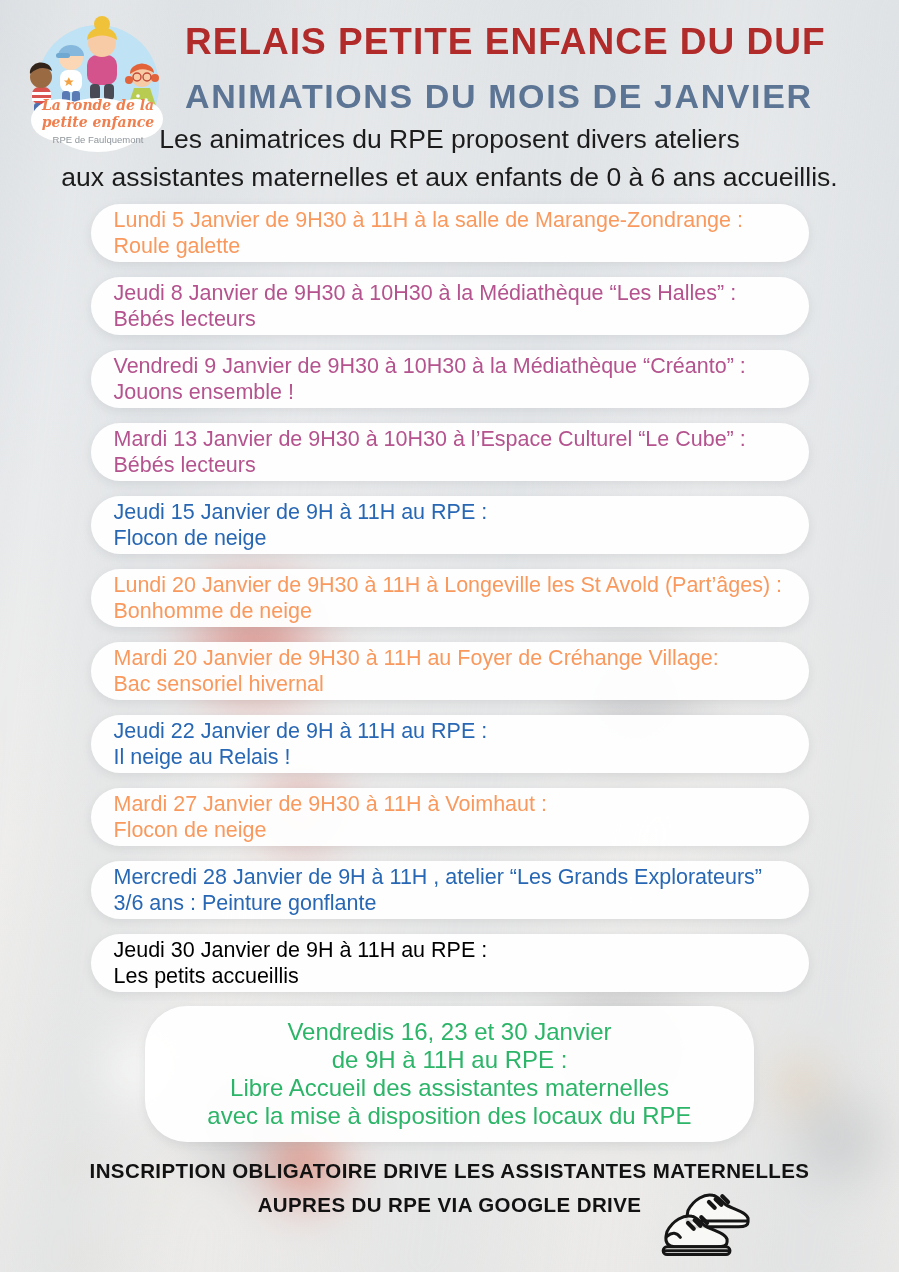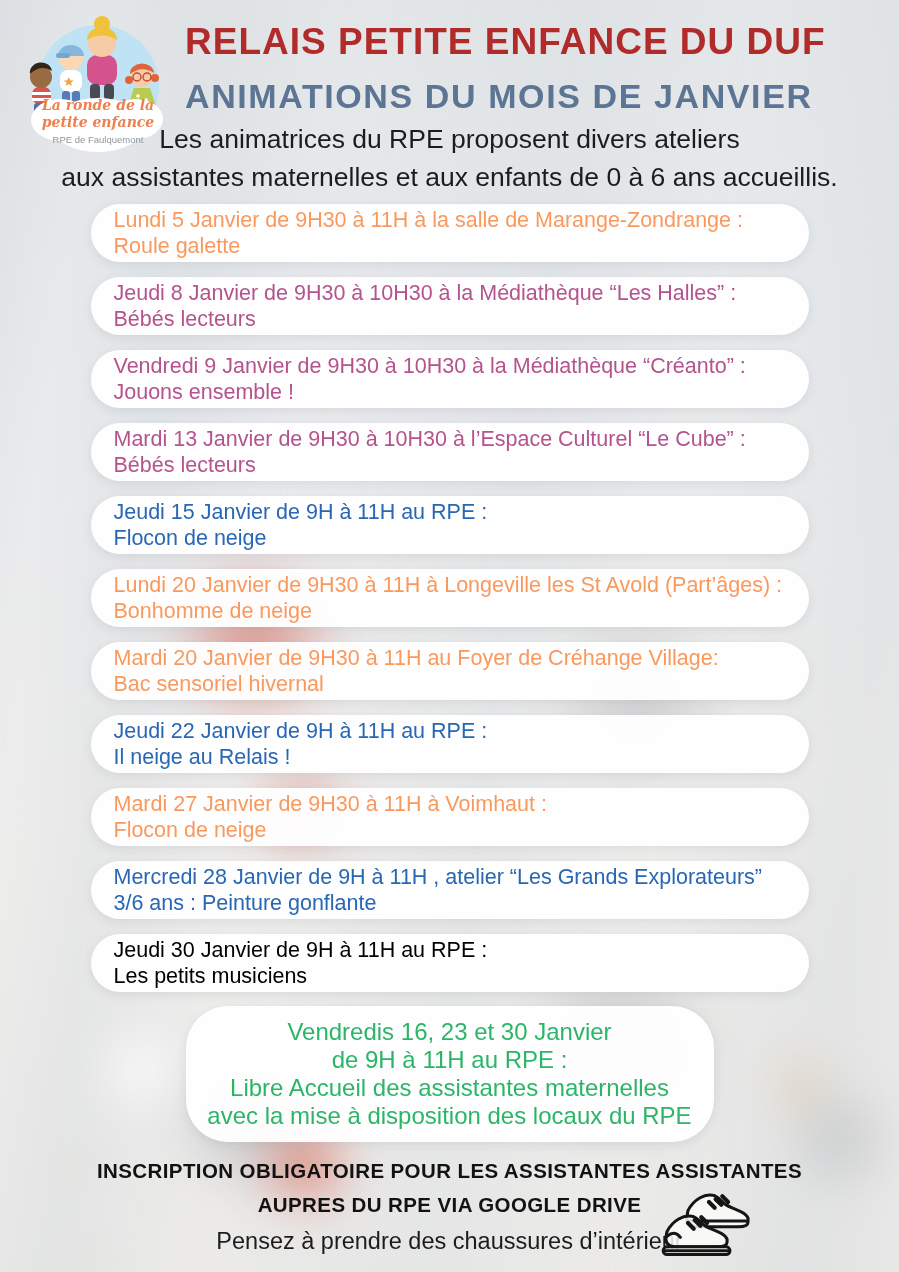--- a/index.html
+++ b/index.html
@@ -35,21 +35,21 @@
   .subtitle{margin-top:18px;font-size:34px;font-weight:800;letter-spacing:1.6px;line-height:32px;}
   .intro{margin-top:8px;text-align:center;font-size:26.5px;color:#1c1c1c;line-height:38px;}
   .cards{margin-top:8px;display:flex;flex-direction:column;gap:15px;align-items:center;}
   .card{
     box-sizing:border-box;width:718px;background:rgba(255,255,255,.95);
     border-radius:34px;padding:3px 23px;
     font-size:21.5px;line-height:26px;font-weight:500;
     box-shadow:0 3px 10px rgba(110,120,130,.14);
   }
   .highlight-card{
-    box-sizing:border-box;margin:14px auto 0;width:528px;background:rgba(255,255,255,.95);
+    box-sizing:border-box;margin:14px auto 0;width:609px;background:rgba(255,255,255,.95);
     border-radius:42px;padding:12px 8px;text-align:center;
     font-size:24px;line-height:28px;font-weight:500;
     box-shadow:0 3px 10px rgba(110,120,130,.14);
   }
   .footer{margin-top:12px;text-align:center;color:#121212;}
   .footer-bold{font-size:20.5px;font-weight:bold;letter-spacing:.4px;line-height:34px;}
   .footer-note{margin-top:6px;font-size:23.5px;color:#1c1c1c;}
   .shoes{position:absolute;left:652px;top:1182px;width:112px;height:82px;}
   .logo-script{font-family:"DejaVu Serif","Liberation Serif",serif;font-style:italic;font-weight:bold;}
 </style>
@@ -160,35 +160,34 @@
       <div class="card" style="color: rgb(249, 153, 93);">
         <div>Mardi 27 Janvier de 9H30 à 11H à Voimhaut  :</div>
         <div>Flocon de neige</div>
       </div>
       <div class="card" style="color: rgb(39, 103, 180);">
         <div>Mercredi 28 Janvier de 9H à 11H , atelier “Les Grands Explorateurs”</div>
         <div>3/6 ans : Peinture gonflante</div>
       </div>
       <div class="card" style="color: #000000;">
         <div>Jeudi 30 Janvier de 9H à 11H au RPE :</div>
-        <div>Les petits musiciens</div>
+        <div>Les petits accueillis</div>
       </div>
     </div>
 
     <div class="highlight-card" style="color: rgb(44, 181, 104);">
       <div>Vendredis 16, 23 et 30 Janvier</div>
       <div>de 9H à 11H au RPE :</div>
       <div>Libre Accueil des assistantes maternelles</div>
       <div>avec la mise à disposition des locaux du RPE</div>
     </div>
 
     <div class="footer">
-      <div class="footer-bold">INSCRIPTION OBLIGATOIRE POUR LES ASSISTANTES ASSISTANTES</div>
+      <div class="footer-bold">INSCRIPTION OBLIGATOIRE DRIVE LES ASSISTANTES MATERNELLES</div>
       <div class="footer-bold">AUPRES DU RPE VIA GOOGLE DRIVE</div>
-      <div class="footer-note">Pensez à prendre des chaussures d’intérieur</div>
     </div>
 
     <svg class="shoes" viewBox="0 0 110 86">
       <g fill="rgba(250,250,248,.85)" stroke="#151515" stroke-width="3.2" stroke-linejoin="round" stroke-linecap="round">
 
         <path d="M34 30 C40 18 52 12 60 14 C66 15 68 20 74 24 C82 29 95 31 97 38 L97 42 C97 46 93 47 87 47 L42 47 C35 47 32 42 33 36 Z"></path>
         <line x1="34" y1="41" x2="96" y2="41"></line>
 
         <path d="M12 52 C18 40 30 34 38 36 C44 37 46 42 52 46 C60 51 73 53 75 60 L75 63 C75 67 71 68 65 68 L20 68 C13 68 10 63 11 57 Z"></path>
         <path d="M12 57 Q20 50 26 58"></path>

